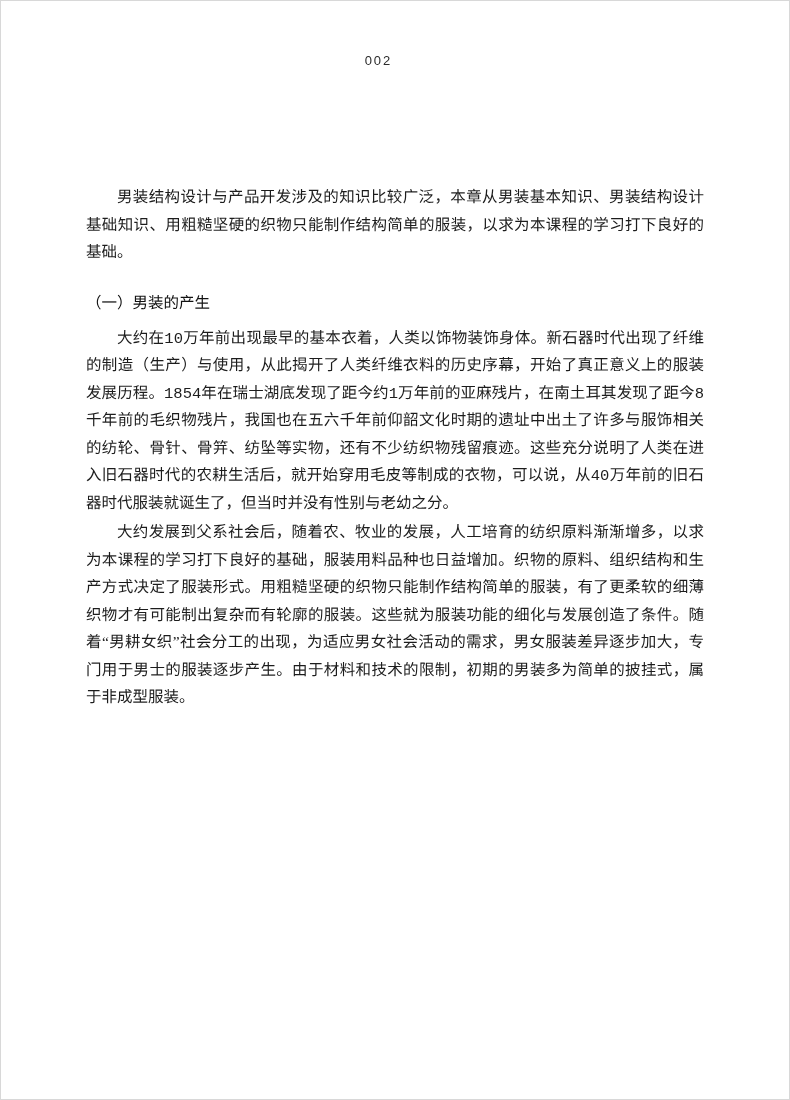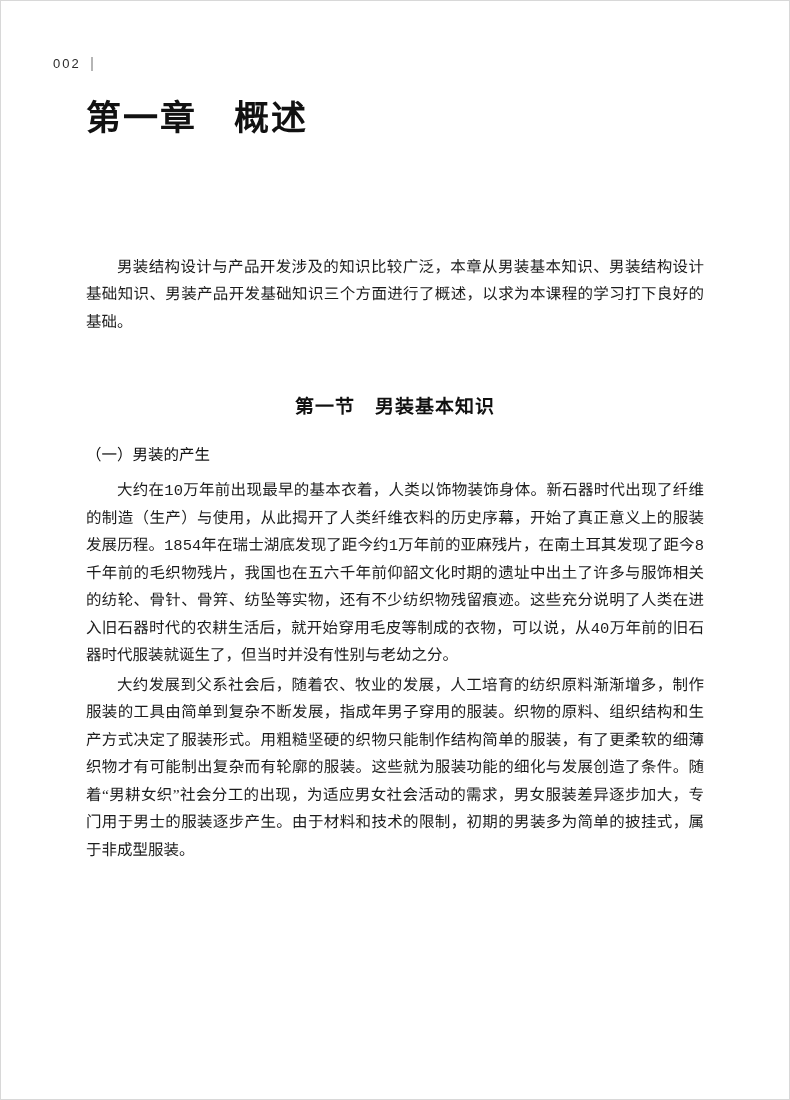--- a/index.html
+++ b/index.html
@@ -15,24 +15,25 @@
     background: #ffffff;
     box-sizing: border-box;
     padding: 52px 85px 0 85px;
     border: 1px solid #d8d8d8;
     font-family: "Liberation Serif", "DejaVu Serif", serif;
     color: #1c1c1c;
     overflow: hidden;
   }
   .page-header {
     display: flex;
-    align-items: flex-end;
+    align-items: center;
     gap: 10px;
     margin-left: -33px; 
     height: 18px;
+    flex-direction: column;
   }
   .page-number {
     font-family: "Liberation Sans", "DejaVu Sans", sans-serif;
     font-size: 13px;
     letter-spacing: 2px;
     color: #2b2b2b;
   }
   .header-divider {
     display: inline-block;
     width: 2px;
@@ -95,27 +96,25 @@
 </head>
 <body>
 
 <div class="page">
 
   <div class="page-header">
     <span class="page-number">002</span>
     <span class="header-divider"></span>
   </div>
 
-  <h1 class="chapter-title">第一章　概述</h1>
 
-  <p class="body-para intro-para">男装结构设计与产品开发涉及的知识比较广泛，本章从男装基本知识、男装结构设计基础知识、男装产品开发基础知识三个方面进行了概述，以求为本课程的学习打下良好的基础。</p>
+  <p class="body-para intro-para">男装结构设计与产品开发涉及的知识比较广泛，本章从男装基本知识、男装结构设计基础知识、用粗糙坚硬的织物只能制作结构简单的服装，以求为本课程的学习打下良好的基础。</p>
 
-  <h2 class="section-title">第一节　男装基本知识</h2>
 
 
 
   <h4 class="heading-2">（一）男装的产生</h4>
 
   <p class="body-para para-block">大约在10万年前出现最早的基本衣着，人类以饰物装饰身体。新石器时代出现了纤维的制造（生产）与使用，从此揭开了人类纤维衣料的历史序幕，开始了真正意义上的服装发展历程。1854年在瑞士湖底发现了距今约1万年前的亚麻残片，在南土耳其发现了距今8千年前的毛织物残片，我国也在五六千年前仰韶文化时期的遗址中出土了许多与服饰相关的纺轮、骨针、骨笄、纺坠等实物，还有不少纺织物残留痕迹。这些充分说明了人类在进入旧石器时代的农耕生活后，就开始穿用毛皮等制成的衣物，可以说，从40万年前的旧石器时代服装就诞生了，但当时并没有性别与老幼之分。</p>
 
-  <p class="body-para para-follow">大约发展到父系社会后，随着农、牧业的发展，人工培育的纺织原料渐渐增多，制作服装的工具由简单到复杂不断发展，指成年男子穿用的服装。织物的原料、组织结构和生产方式决定了服装形式。用粗糙坚硬的织物只能制作结构简单的服装，有了更柔软的细薄织物才有可能制出复杂而有轮廓的服装。这些就为服装功能的细化与发展创造了条件。随着“男耕女织”社会分工的出现，为适应男女社会活动的需求，男女服装差异逐步加大，专门用于男士的服装逐步产生。由于材料和技术的限制，初期的男装多为简单的披挂式，属于非成型服装。</p>
+  <p class="body-para para-follow">大约发展到父系社会后，随着农、牧业的发展，人工培育的纺织原料渐渐增多，以求为本课程的学习打下良好的基础，服装用料品种也日益增加。织物的原料、组织结构和生产方式决定了服装形式。用粗糙坚硬的织物只能制作结构简单的服装，有了更柔软的细薄织物才有可能制出复杂而有轮廓的服装。这些就为服装功能的细化与发展创造了条件。随着“男耕女织”社会分工的出现，为适应男女社会活动的需求，男女服装差异逐步加大，专门用于男士的服装逐步产生。由于材料和技术的限制，初期的男装多为简单的披挂式，属于非成型服装。</p>
 
 </div>
 
 </body></html>

